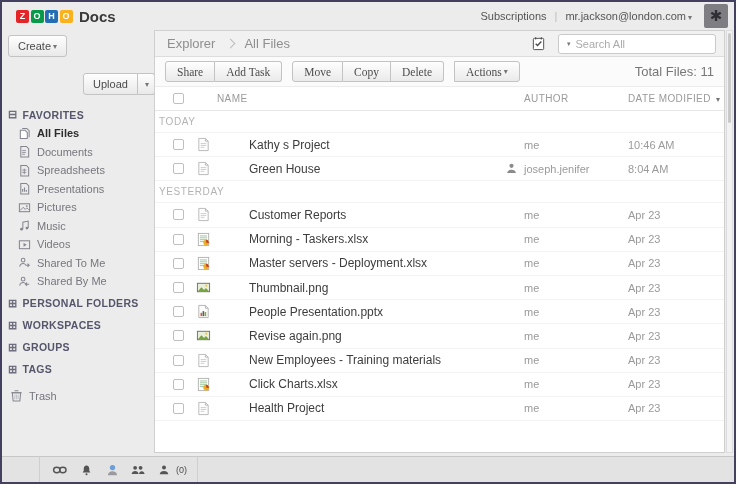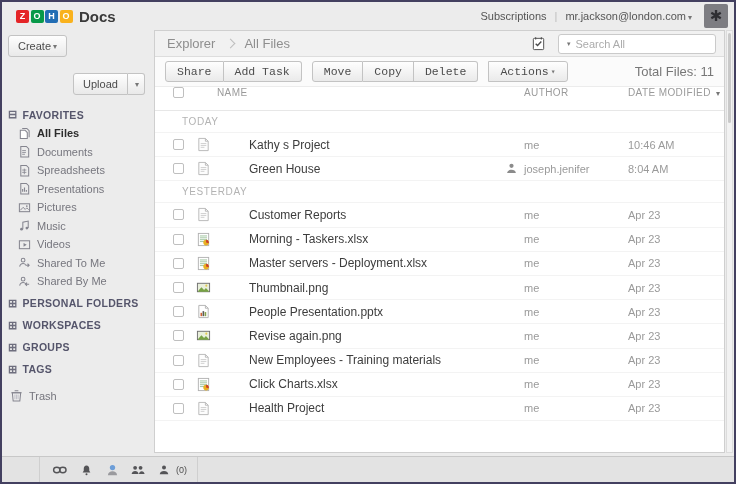--- a/index.html
+++ b/index.html
@@ -14,21 +14,21 @@
   .logo-product { font-size:15px; font-weight:bold; color:#3a3a3a; margin-left:5px; }
   .top-right { margin-left:auto; display:flex; align-items:center; gap:8px; }
   .top-link { font-size:11px; color:#555; cursor:pointer; }
   .top-sep { color:#bdbdbd; font-size:11px; }
   .account { font-size:11px; color:#555; cursor:pointer; }
   .caret { font-size:8px; color:#777; margin-left:2px; }
   .gear-btn { width:24px; height:24px; background:#7d7d82; border-radius:2px; display:flex; align-items:center; justify-content:center; color:#2e2e33; font-size:15px; cursor:pointer; margin-left:4px; }
 
   
   .sidebar { position:absolute; top:28px; left:0; width:152px; bottom:26px; padding:5px 6px; overflow:hidden; }
-  .side-buttons { display:flex; gap:6px; margin-bottom:10px; }
+  .side-buttons { display:flex; gap:16px; margin-bottom:10px; }
   .btn { font-size:11px; color:#4c4c4c; background:linear-gradient(#fefefe,#e9e9e9); border:1px solid #c3c3c3; border-radius:3px; height:22px; display:inline-flex; align-items:center; padding:0 9px; cursor:pointer; }
   .split { display:inline-flex;margin-top:38px; }
   .split .btn:first-child { border-radius:3px 0 0 3px; }
   .split .btn:last-child { border-left:none; border-radius:0 3px 3px 0; padding:0 5px; }
   .side-section-hd { display:flex; align-items:center; gap:5px; font-size:10.5px; font-weight:bold; color:#55556b; letter-spacing:.3px; height:19px; cursor:pointer; margin-top:3px; }
   .pm { font-size:11px; color:#6e6e7e; line-height:1; }
   .side-item { display:flex; align-items:center; gap:6px; height:18.5px; padding-left:10px; font-size:11px; color:#76767e; cursor:pointer; }
   .side-item.selected { color:#2c2c2c; font-weight:bold; }
   .side-item .sicon { width:13px; height:13px; flex:0 0 13px; display:flex; align-items:center; justify-content:center; }
   .side-item .sicon svg { width:13px; height:13px; }
@@ -43,38 +43,38 @@
   .check-tool { width:20px; height:20px; display:flex; align-items:center; justify-content:center; cursor:pointer; }
   .check-tool svg { width:15px; height:15px; }
   .searchbox { width:158px; height:20px; background:#fff; border:1px solid #cacaca; border-radius:3px; display:flex; align-items:center; padding:0 6px; }
   .searchbox svg { width:11px; height:11px; }
   .searchbox .caret { font-size:7px; }
   .searchbox input { border:none; outline:none; flex:1; font-size:11px; color:#555; margin-left:5px; font-family:"Liberation Sans",sans-serif; background:transparent; }
   .searchbox input::placeholder { color:#ababab; }
 
   .toolbar { height:30px; flex:0 0 30px; display:flex; align-items:center; padding:0 10px; background:#fbfbfb; border-bottom:1px solid #ececec; }
   .btn-group { display:flex; margin-right:10px; }
-  .tb-btn { font-size:11.5px; color:#4c4c4c; background:linear-gradient(#fefefe,#eaeaea); border:1px solid #c3c3c3; height:21px; padding:0 11px; cursor:pointer; display:inline-flex; align-items:center; font-family:Liberation Mono, monospace; }
+  .tb-btn { font-size:11.5px; color:#4c4c4c; background:linear-gradient(#fefefe,#eaeaea); border:1px solid #c3c3c3; height:21px; padding:0 11px; cursor:pointer; display:inline-flex; align-items:center; font-family:Liberation Serif, serif; }
   .btn-group .tb-btn + .tb-btn { border-left:none; }
   .btn-group .tb-btn:first-child { border-radius:3px 0 0 3px; }
   .btn-group .tb-btn:last-child { border-radius:0 3px 3px 0; }
   .tb-btn.single { border-radius:3px; }
   .total-files { margin-left:auto; font-size:13px; color:#777; }
 
-  .thead { height:24px; flex:0 0 24px; display:flex; align-items:flex-start; border-bottom:1px solid #e7e7e7; color:#9a9a9a; font-size:10px; letter-spacing:.4px; }
+  .thead { height:24px; flex:0 0 24px; display:flex; align-items:center; border-bottom:1px solid #e7e7e7; color:#9a9a9a; font-size:10px; letter-spacing:.4px; }
   .col-cb { flex:0 0 22px; display:flex; justify-content:center; margin-left:12px; }
   .col-icon { flex:0 0 28px; display:flex; justify-content:center; }
   .col-name { flex:1; display:flex; align-items:center; }
   .col-shared { flex:0 0 26px; display:flex; justify-content:center; }
   .col-author { flex:0 0 104px; }
   .col-date { flex:0 0 96px; }
   .cb { width:11px; height:11px; background:#fff; border:1px solid #bfbfbf; border-radius:2px; cursor:pointer; }
 
   .rows { flex:1; overflow:hidden; }
-  .group-label { height:22px; display:flex; align-items:center; padding-left:27px; font-size:10px; color:#b3b3b3; letter-spacing:.6px; border-bottom:1px solid #f3f3f3; }
+  .group-label { height:22px; display:flex; align-items:center; padding-left:4px; font-size:10px; color:#b3b3b3; letter-spacing:.6px; border-bottom:1px solid #f3f3f3; }
   .file-row { height:24.2px; display:flex; align-items:center; border-bottom:1px solid #f3f3f3; cursor:pointer; font-size:12px; }
   .file-row .fname { color:#3d3d3d;margin-left:32px; }
   .file-row .ficon svg { width:15px; height:15px; display:block; }
   .file-row .shared-ic svg { width:11px; height:11px; display:block; }
   .muted { color:#9a9a9a; font-size:11px; }
 
   
   .scroll-track { position:absolute; right:1px; top:28px; bottom:29px; width:7px; background:#f2f2f2; border:1px solid #dcdcdc; }
   .scroll-thumb { position:absolute; top:2px; left:1px; width:3px; height:90px; background:#c9c9c9; border-radius:2px; }
 

